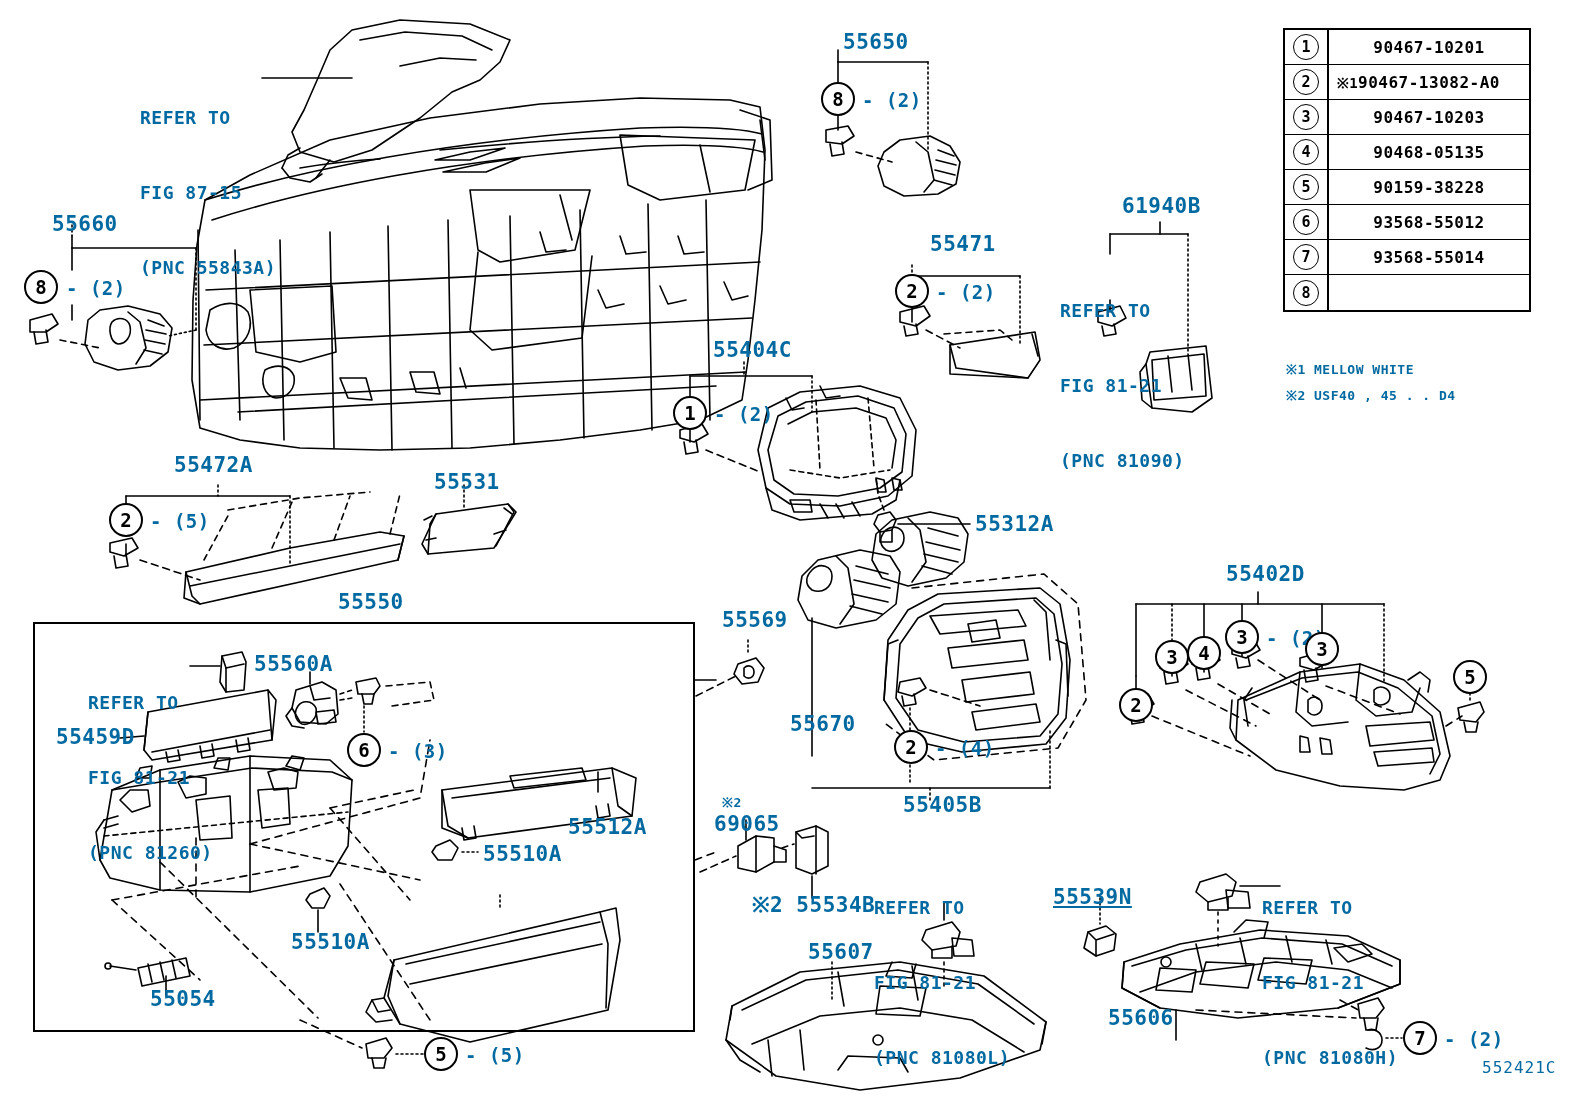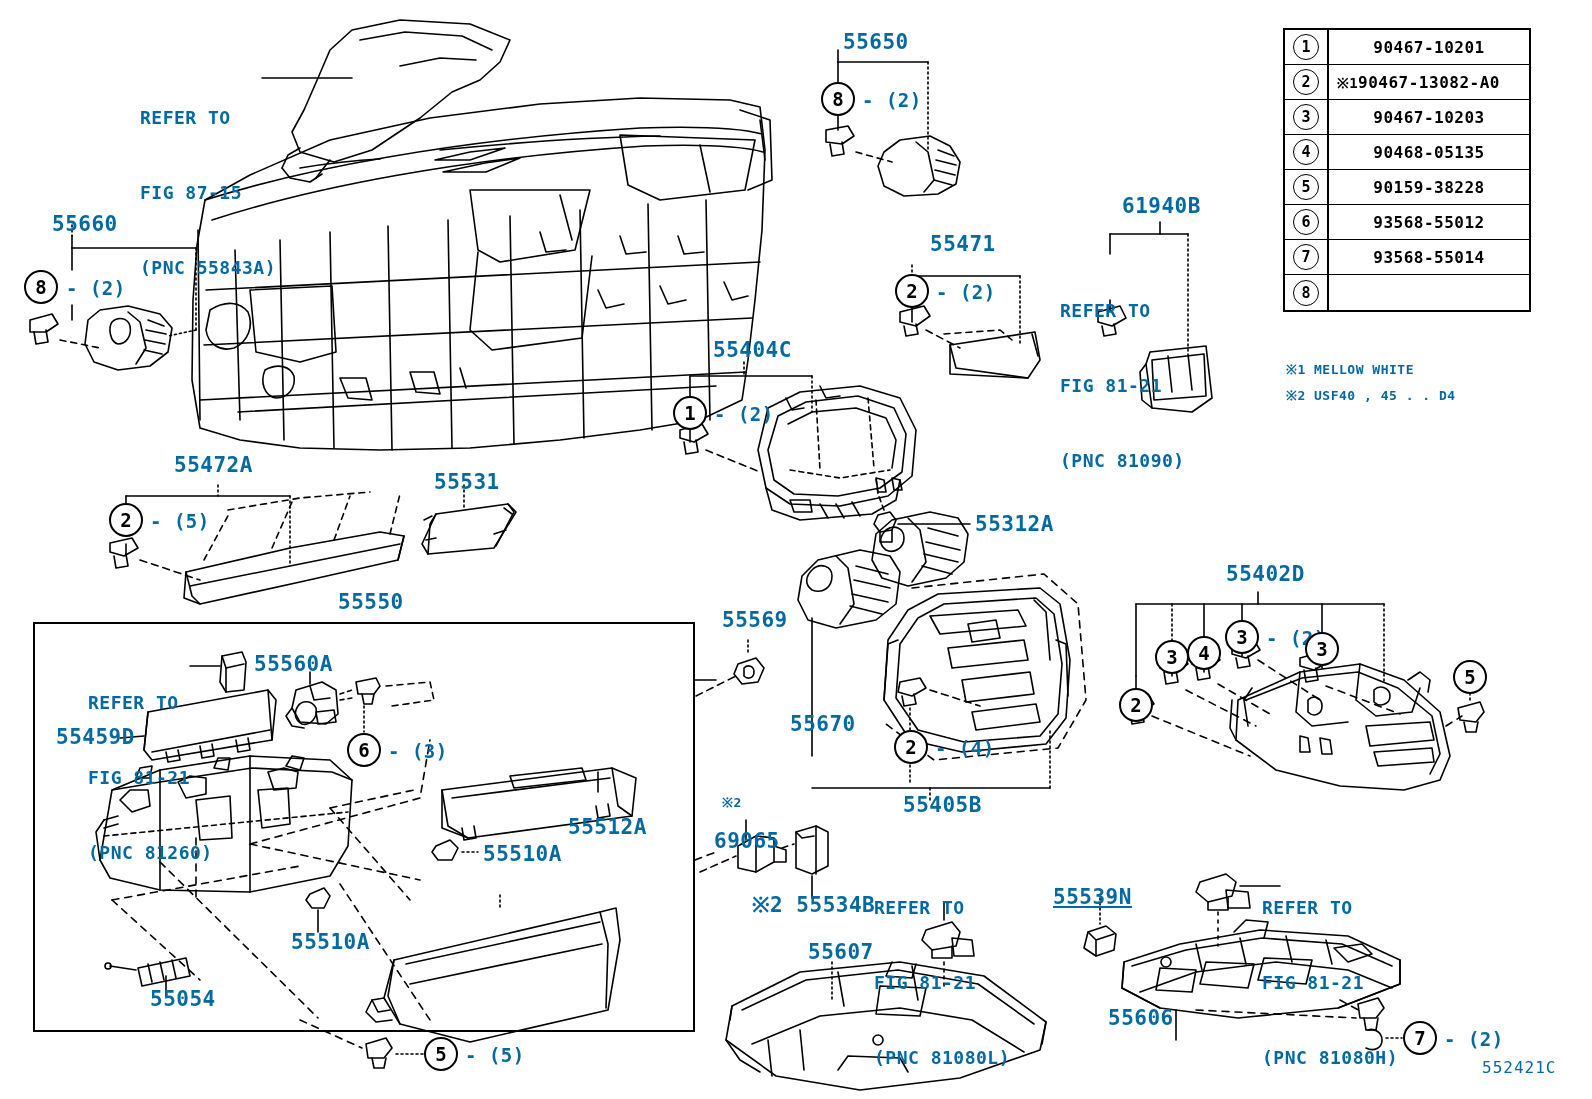--- a/index.html
+++ b/index.html
@@ -607,21 +607,21 @@
   <div class="lbl pnum" style="left:1226px; top:562px;">55402D</div>
   <div class="circ" style="left:1119px; top:688px;">2</div>
   <div class="circ" style="left:1155px; top:640px;">3</div>
   <div class="circ" style="left:1187px; top:636px;">4</div>
   <div class="circ" style="left:1225px; top:620px;">3</div>
   <div class="lbl qty" style="left:1266px; top:627px;">- (2)</div>
   <div class="circ" style="left:1305px; top:632px;">3</div>
   <div class="circ" style="left:1453px; top:660px;">5</div>
 
   <div class="lbl note" style="left:722px; top:790px;">※2</div>
-  <div class="lbl pnum" style="left:714px; top:812px;margin-top:17px;">69065</div>
+  <div class="lbl pnum" style="left:714px; top:812px;">69065</div>
   <div class="lbl pnum" style="left:752px; top:890px;">※2 55534B</div>
 
   <div class="lbl refer" style="left:874px; top:845px;">
     <div>REFER TO</div>
     <div>FIG 81-21</div>
     <div>(PNC 81080L)</div>
   </div>
 
   <div class="lbl pnum" style="left:808px; top:940px;">55607</div>
 

